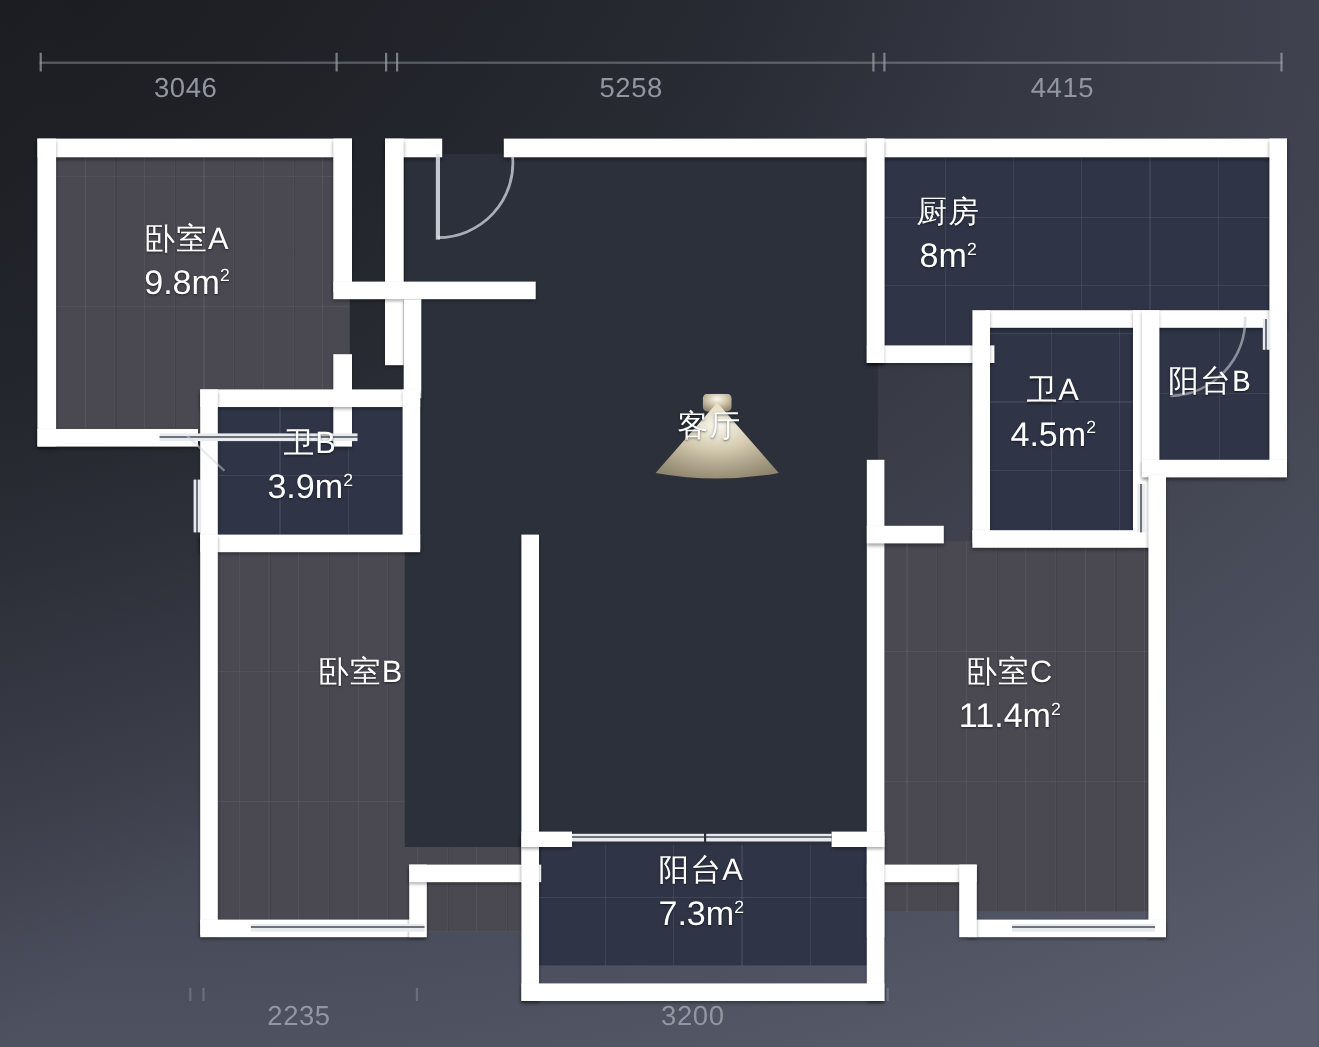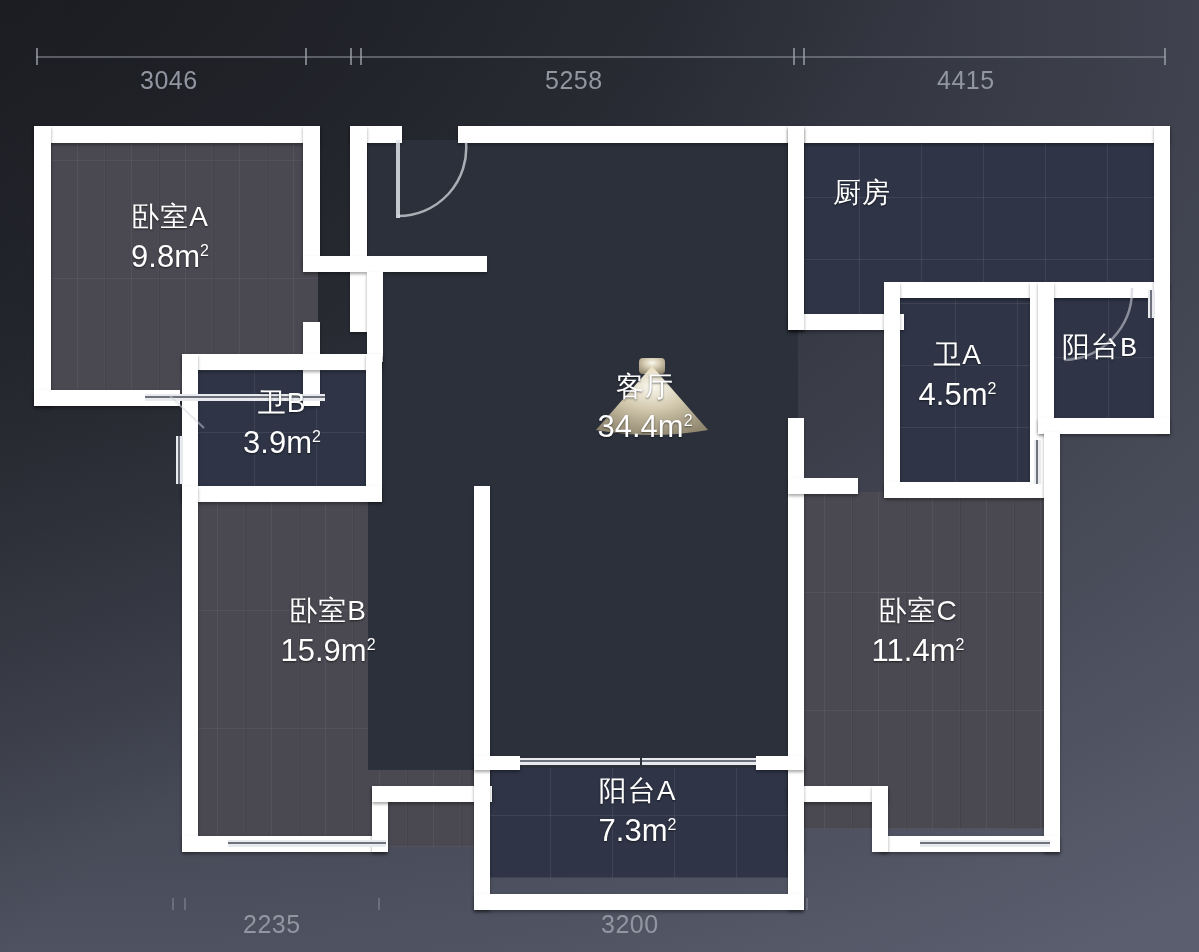--- a/index.html
+++ b/index.html
@@ -237,35 +237,34 @@
       </svg>
     </div>
 
     <div class="label" style="left:70px;top:200px;width:200px;">
       <span class="nm">卧室A</span>
       <span class="ar"><span>9.8</span><span>m</span><sup>2</sup></span>
     </div>
 
     <div class="label" style="left:228px;top:594px;width:200px;">
       <span class="nm">卧室B</span>
-      <span class="ar"><span>15.9</span><span>m</span><sup>2</sup></span>
     </div>
 
     <div class="label" style="left:818px;top:594px;width:200px;">
       <span class="nm">卧室C</span>
       <span class="ar"><span>11.4</span><span>m</span><sup>2</sup></span>
     </div>
 
     <div class="label" style="left:545px;top:370px;width:200px;">
       <span class="nm">客厅</span>
-      <span class="ar"><span>34.4</span><span>m</span><sup>2</sup></span>
     </div>
 
     <div class="label" style="left:772px;top:176px;width:180px;">
       <span class="nm">厨房</span>
+      <span class="ar"><span>8</span><span>m</span><sup>2</sup></span>
     </div>
 
     <div class="label" style="left:870px;top:338px;width:175px;">
       <span class="nm">卫A</span>
       <span class="ar"><span>4.5</span><span>m</span><sup>2</sup></span>
     </div>
 
     <div class="label" style="left:192px;top:386px;width:180px;">
       <span class="nm">卫B</span>
       <span class="ar"><span>3.9</span><span>m</span><sup>2</sup></span>

